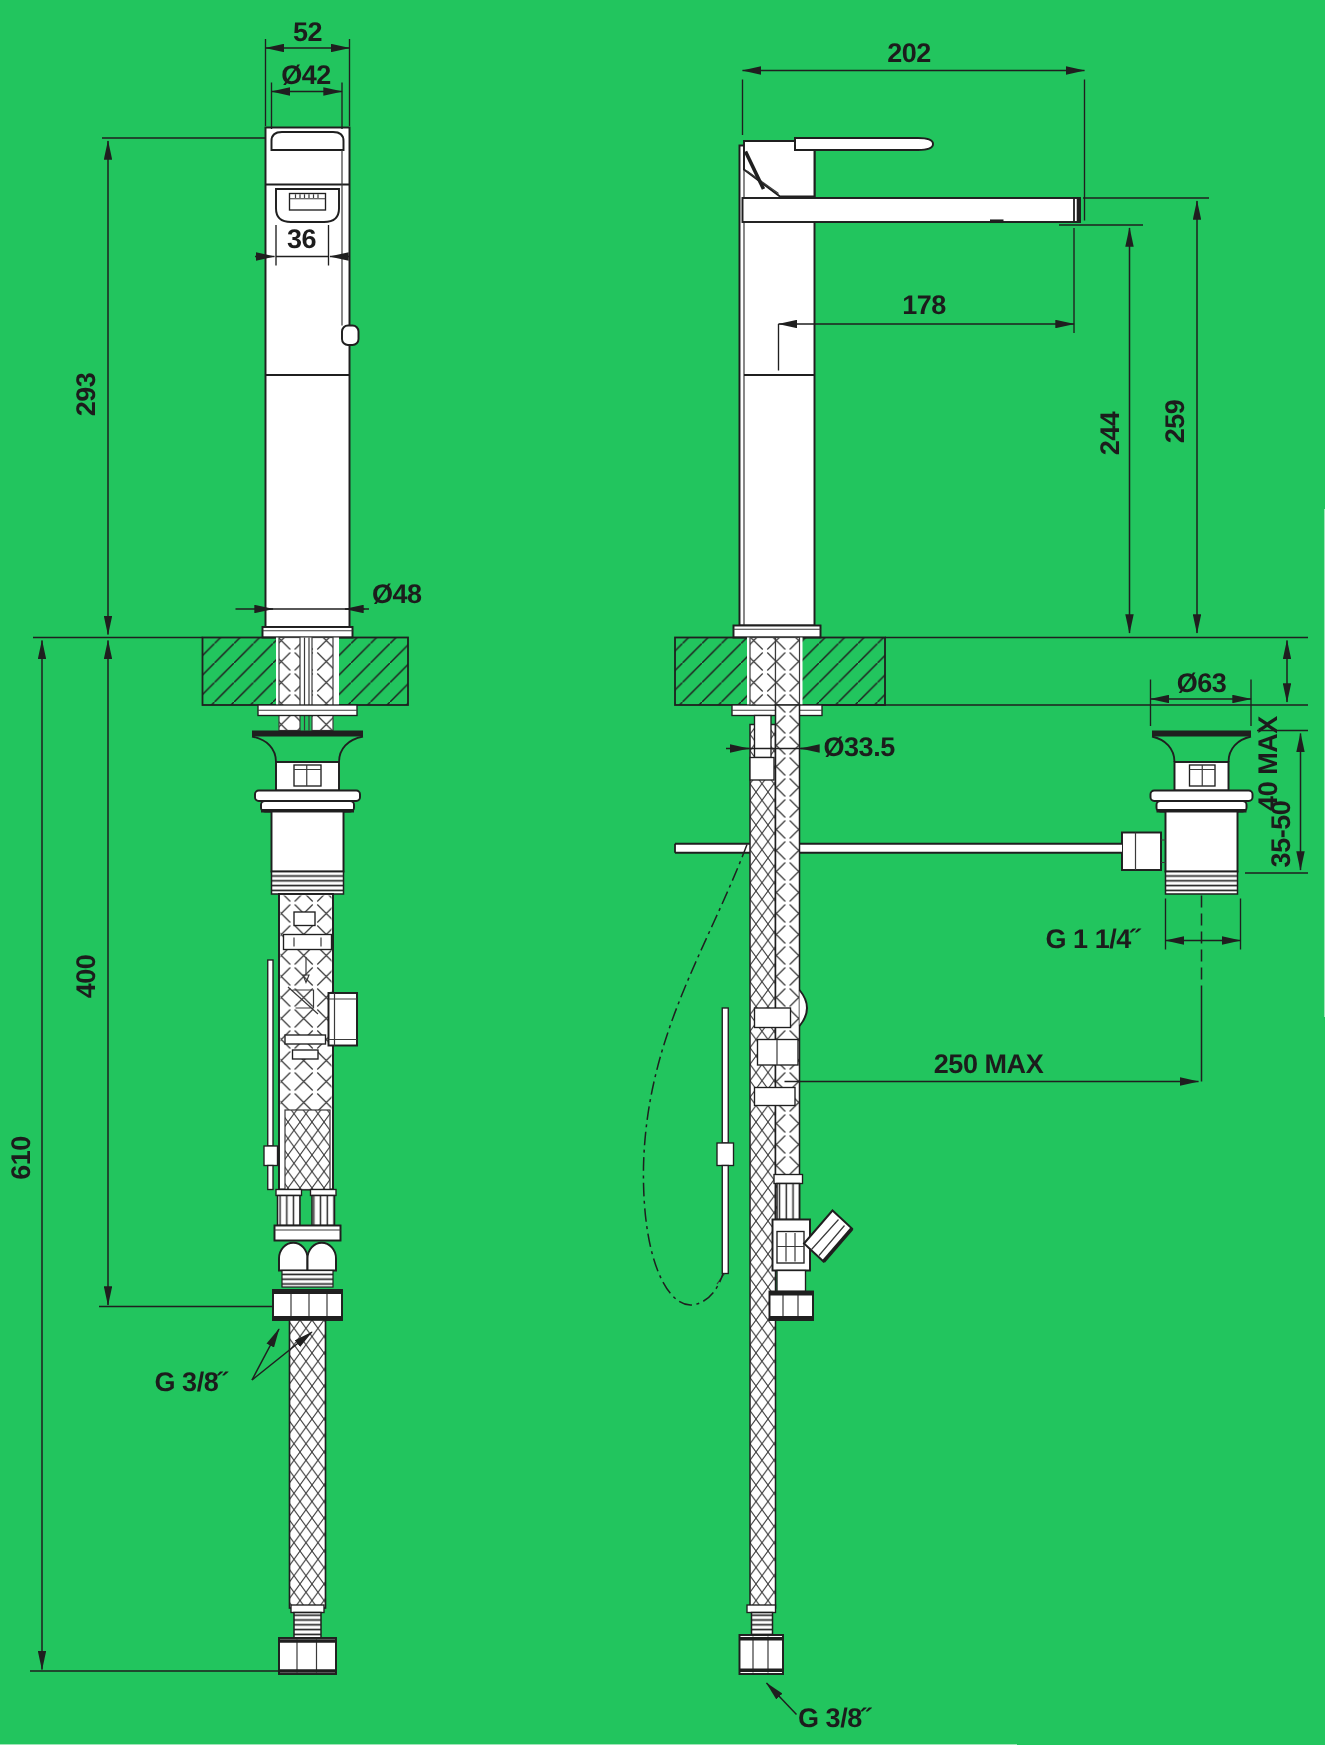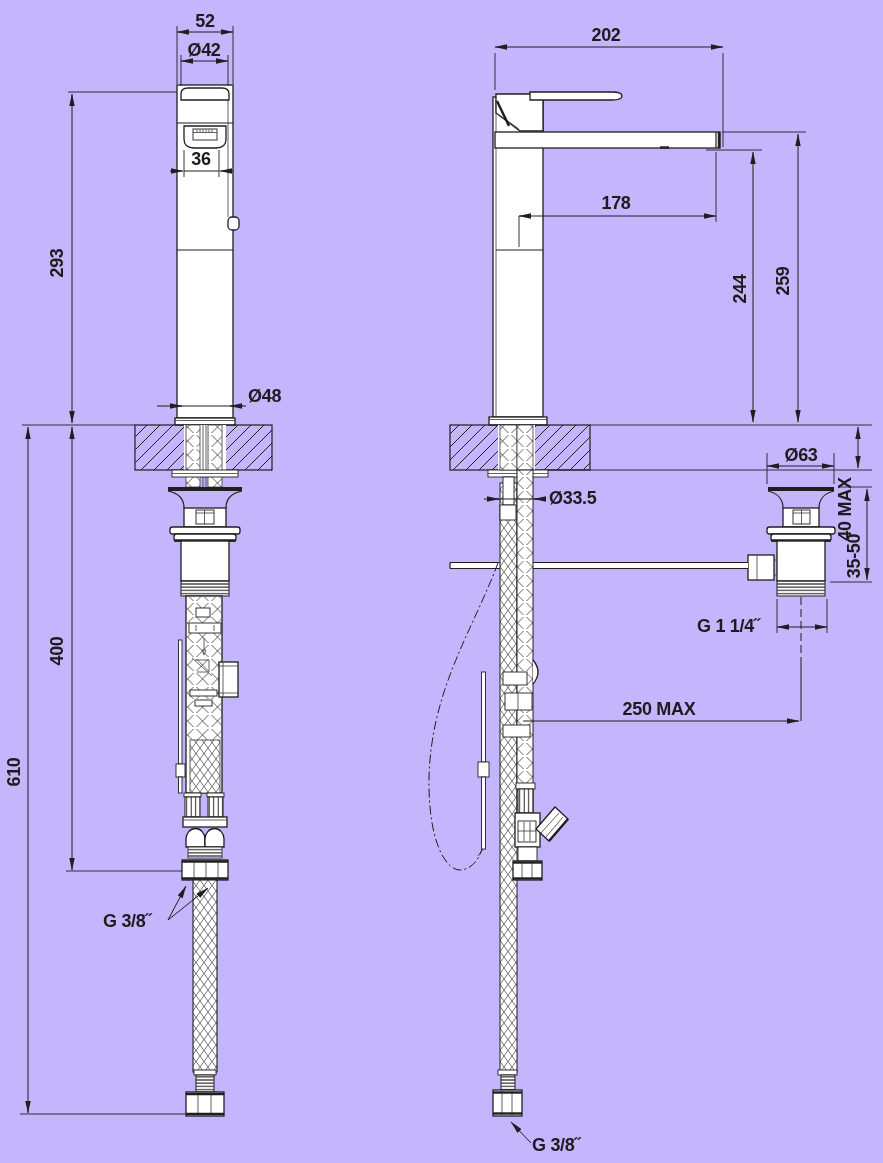--- a/index.html
+++ b/index.html
@@ -1,16 +1,16 @@
 <!DOCTYPE html>
 <html><head>
 <meta charset="utf-8">
 <style>
   html,body { margin:0; padding:0; background:#ffffff; }
-  #sheet { width:883px; height:1163px; background:#c4b5fd; position:relative; }
+  #sheet { width:883px; height:1163px; background:#22c55e; position:relative; }
   svg { display:block; }
   .ol   { fill:#ffffff; stroke:#1f1f1f; stroke-width:1.3; }
   .olt  { fill:#ffffff; stroke:#1f1f1f; stroke-width:0.9; }
   .ln   { fill:none; stroke:#1f1f1f; stroke-width:1.2; }
   .lnt  { fill:none; stroke:#3a3a3a; stroke-width:0.8; }
   .thick{ fill:none; stroke:#1f1f1f; stroke-width:2.4; }
   .vthick{ fill:none; stroke:#1f1f1f; stroke-width:4; }
   .dim  { fill:none; stroke:#1f1f1f; stroke-width:1; }
   .ext  { fill:none; stroke:#1f1f1f; stroke-width:0.9; }
   .dash { fill:none; stroke:#1f1f1f; stroke-width:1; stroke-dasharray:8 4; }

